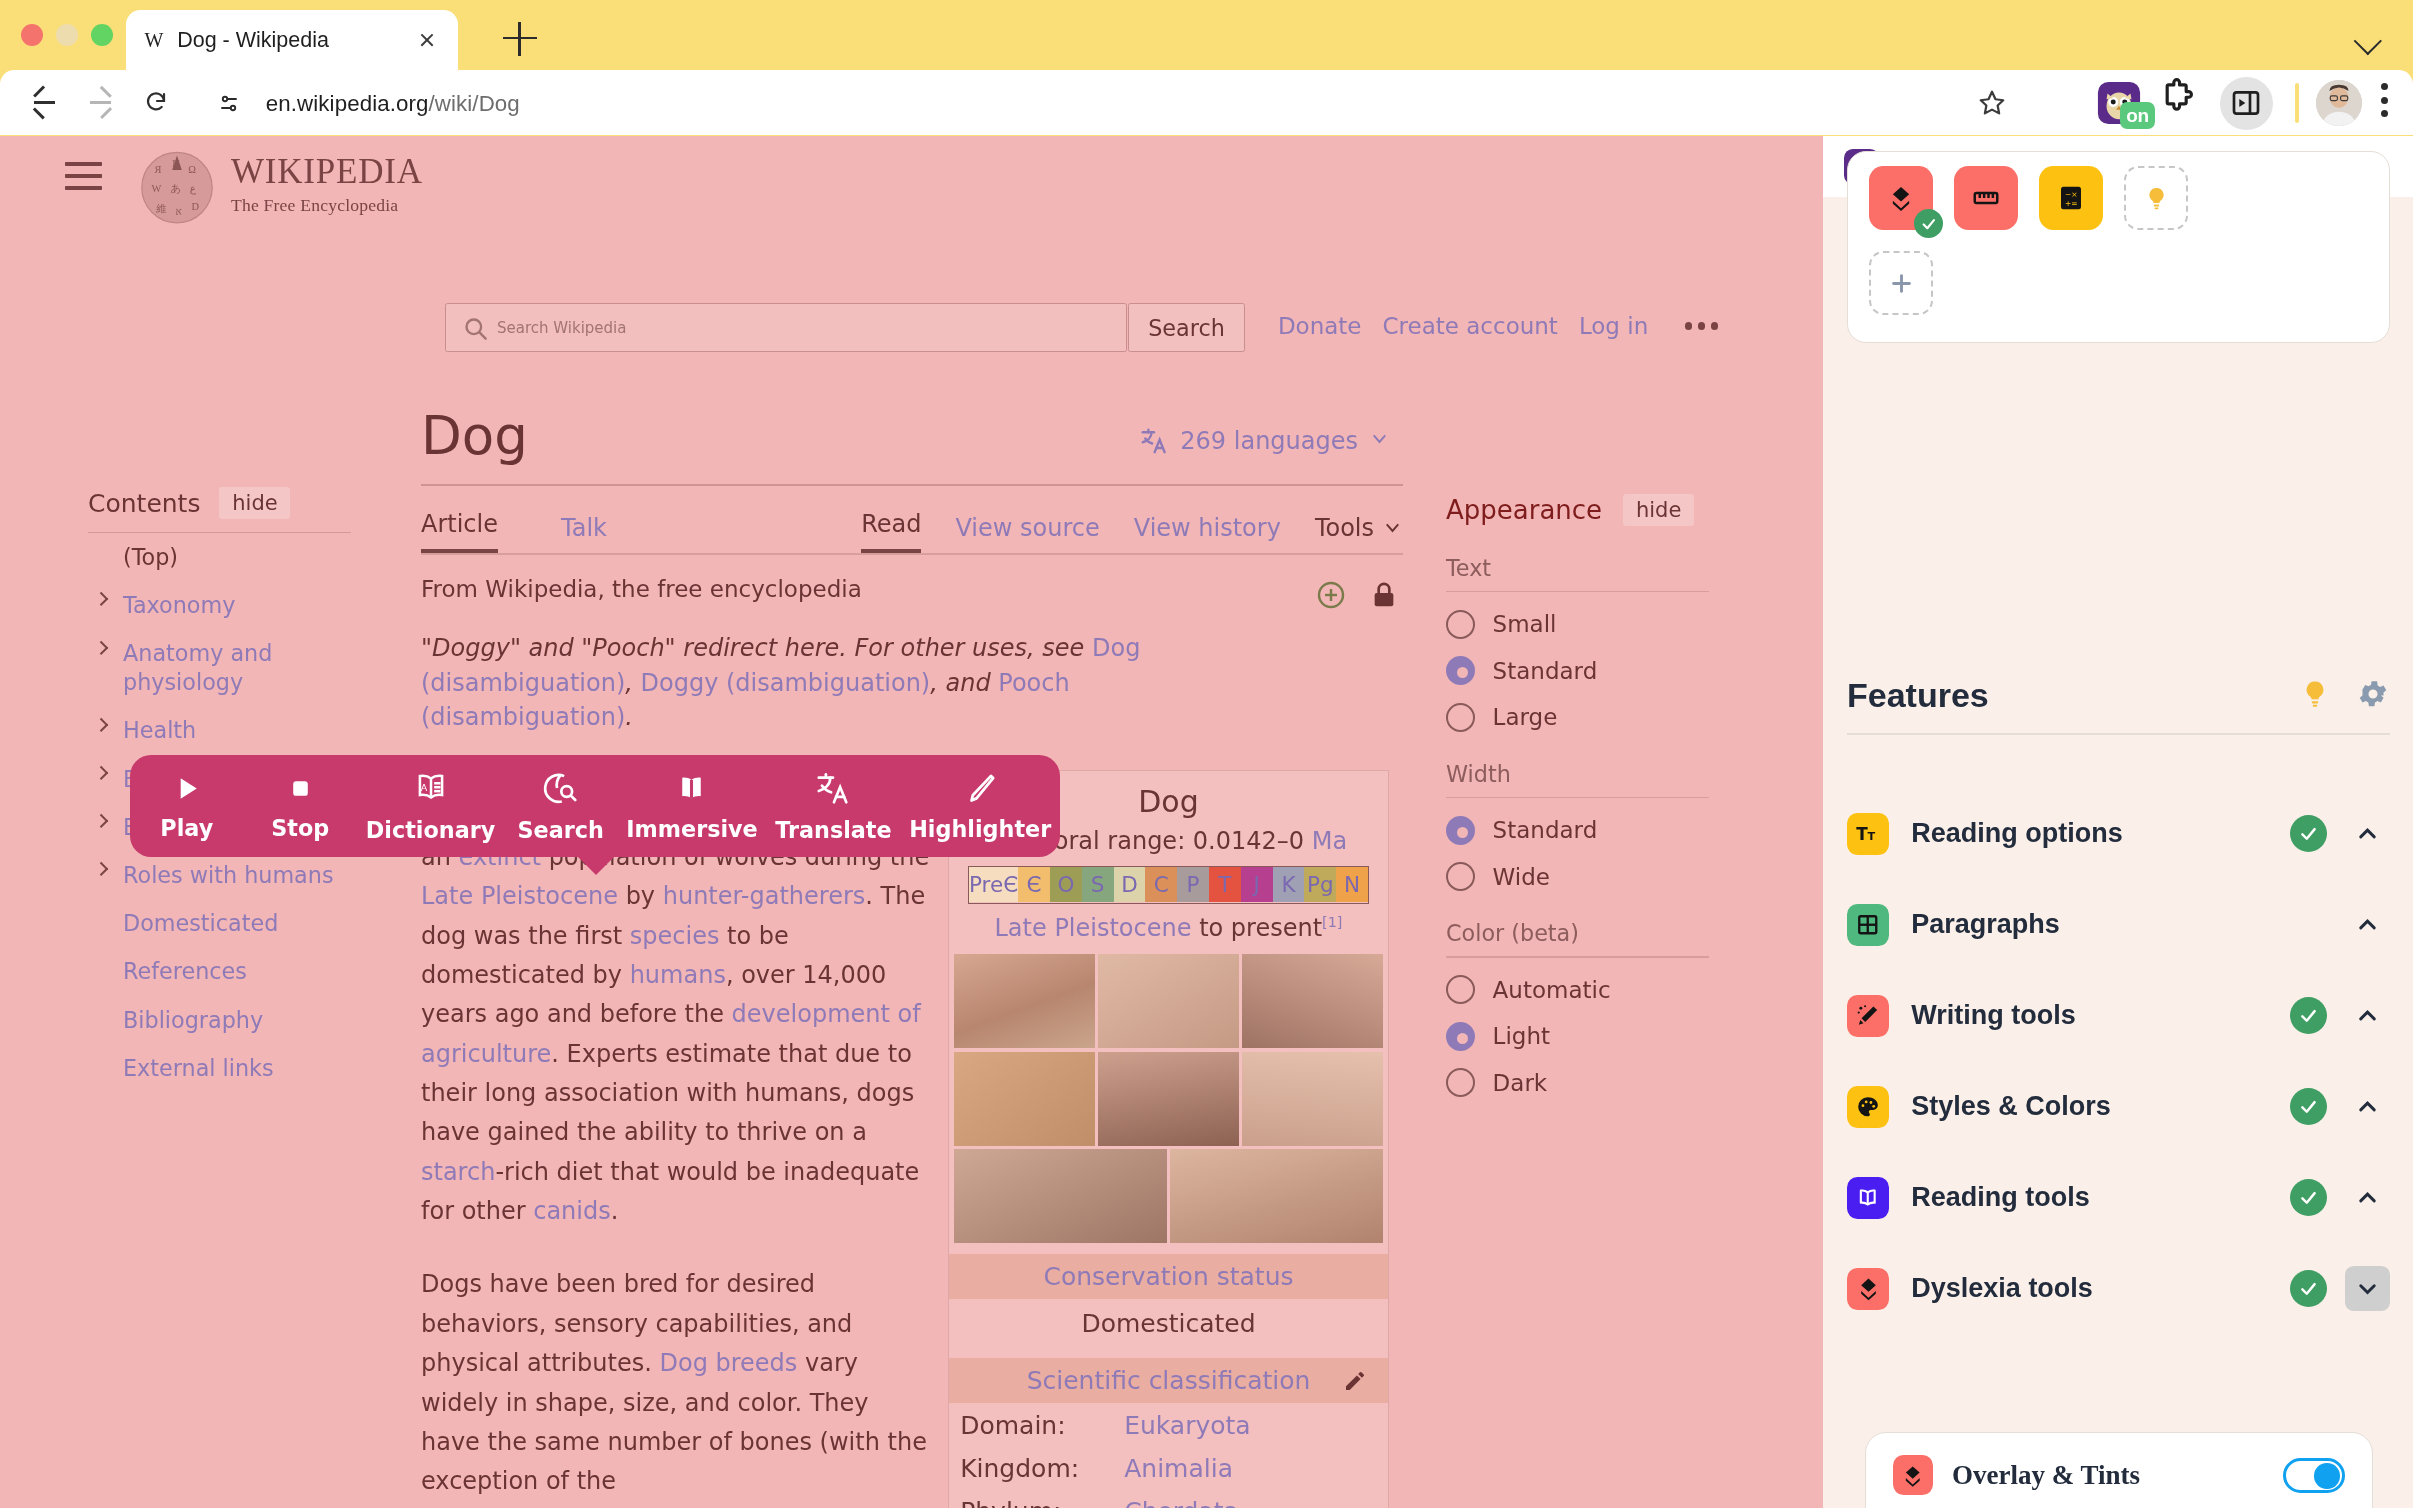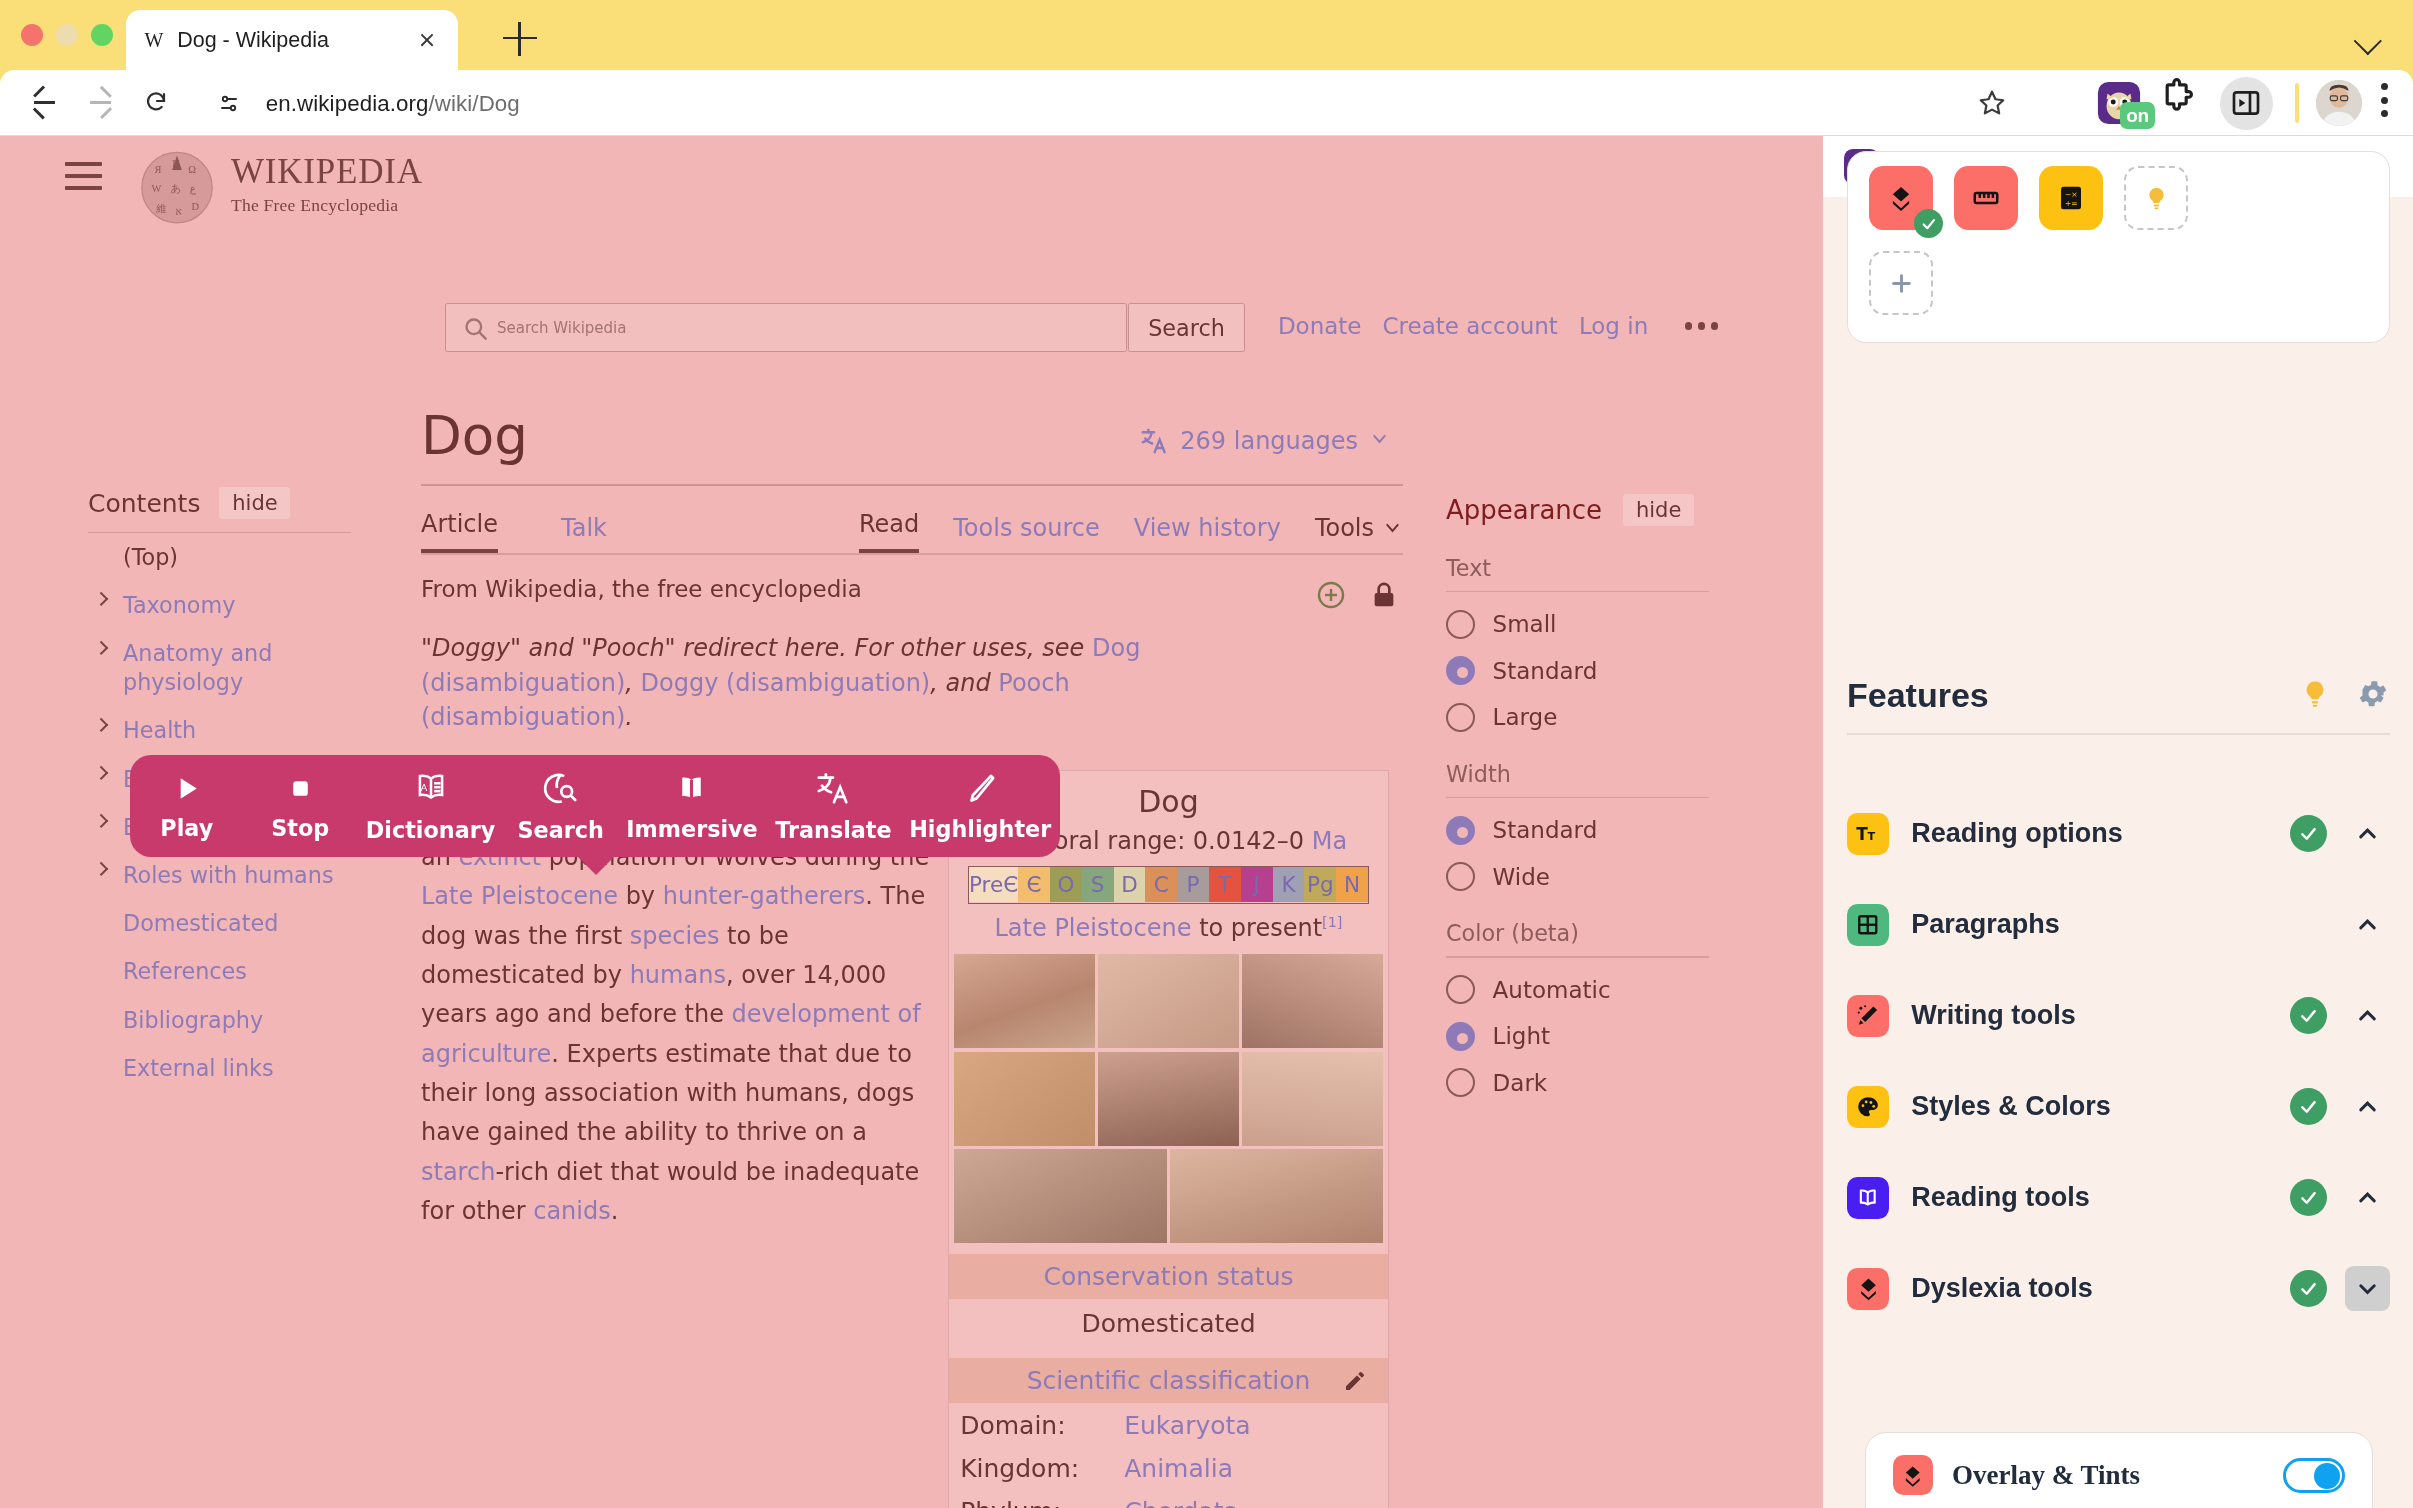--- a/index.html
+++ b/index.html
@@ -518,21 +518,21 @@
       </span>
     </div>
 
     <div id="title-rule"></div>
 
     <div id="tabs-row">
       <span class="wtab active">Article</span>
       <span class="wtab">Talk</span>
       <span id="tabs-right">
         <span class="wtab active">Read</span>
-        <span class="wtab">Tools source</span>
+        <span class="wtab">View source</span>
         <span class="wtab">View history</span>
         <span class="wtab" style="margin-right:8px;color:#6b3434">Tools</span>
         <span class="wtab" style="margin-right:0;padding-bottom:9.6px">
           <svg width="21" height="21" viewBox="0 0 24 24" fill="none" stroke="#6b3434" stroke-width="2.2" stroke-linecap="round">
               <polyline points="6,9 12,16 18,9"></polyline>
             </svg>
         </span>
       </span>
     </div>
     <div id="tabs-rule"></div>
@@ -540,20 +540,23 @@
     <div id="from-wiki">From Wikipedia, the free encyclopedia</div>
 
     <div id="hatnote">
       <span>"Doggy" and "Pooch" redirect here. For other uses, see </span><a class="wlink">Dog (disambiguation)</a><span>, </span><a class="wlink">Doggy (disambiguation)</a><span>, and </span><a class="wlink">Pooch (disambiguation)</a><span>.</span>
     </div>
 
     <div id="lead">
       <span>descendant of the </span><a class="wlink">wolf</a><span>. Also called </span><span class="hl-sel">the domestic dog, it was</span><span> </span><a class="wlink">selectively bred</a><span> from an </span><a class="wlink">extinct</a><span> population of wolves during the </span><a class="wlink">Late Pleistocene</a><span> by </span><a class="wlink">hunter-gatherers</a><span>. The dog was the first </span><a class="wlink">species</a><span> to be domesticated by </span><a class="wlink">humans</a><span>, over 14,000 years ago and before the </span><a class="wlink">development of agriculture</a><span>. Experts estimate that due to their long association with humans, dogs have gained the ability to thrive on a </span><a class="wlink">starch</a><span>-rich diet that would be inadequate for other </span><a class="wlink">canids</a><span>.</span>
     </div>
 
+    <div id="para2">
+      <span>Dogs have been bred for desired behaviors, sensory capabilities, and physical attributes. </span><a class="wlink">Dog breeds</a><span> vary widely in shape, size, and color. They have the same number of bones (with the exception of the</span>
+    </div>
   </div>
 
   <div id="article-icons" style="top:443px;right:423px;">
     <span>
       <svg width="32" height="32" viewBox="0 0 24 24" fill="none" stroke="#7a7a4a" stroke-width="1.8">
         <circle cx="12" cy="12" r="9"></circle>
           <line x1="12" y1="7.5" x2="12" y2="16.5"></line>
           <line x1="7.5" y1="12" x2="16.5" y2="12"></line>
       </svg>
     </span>

